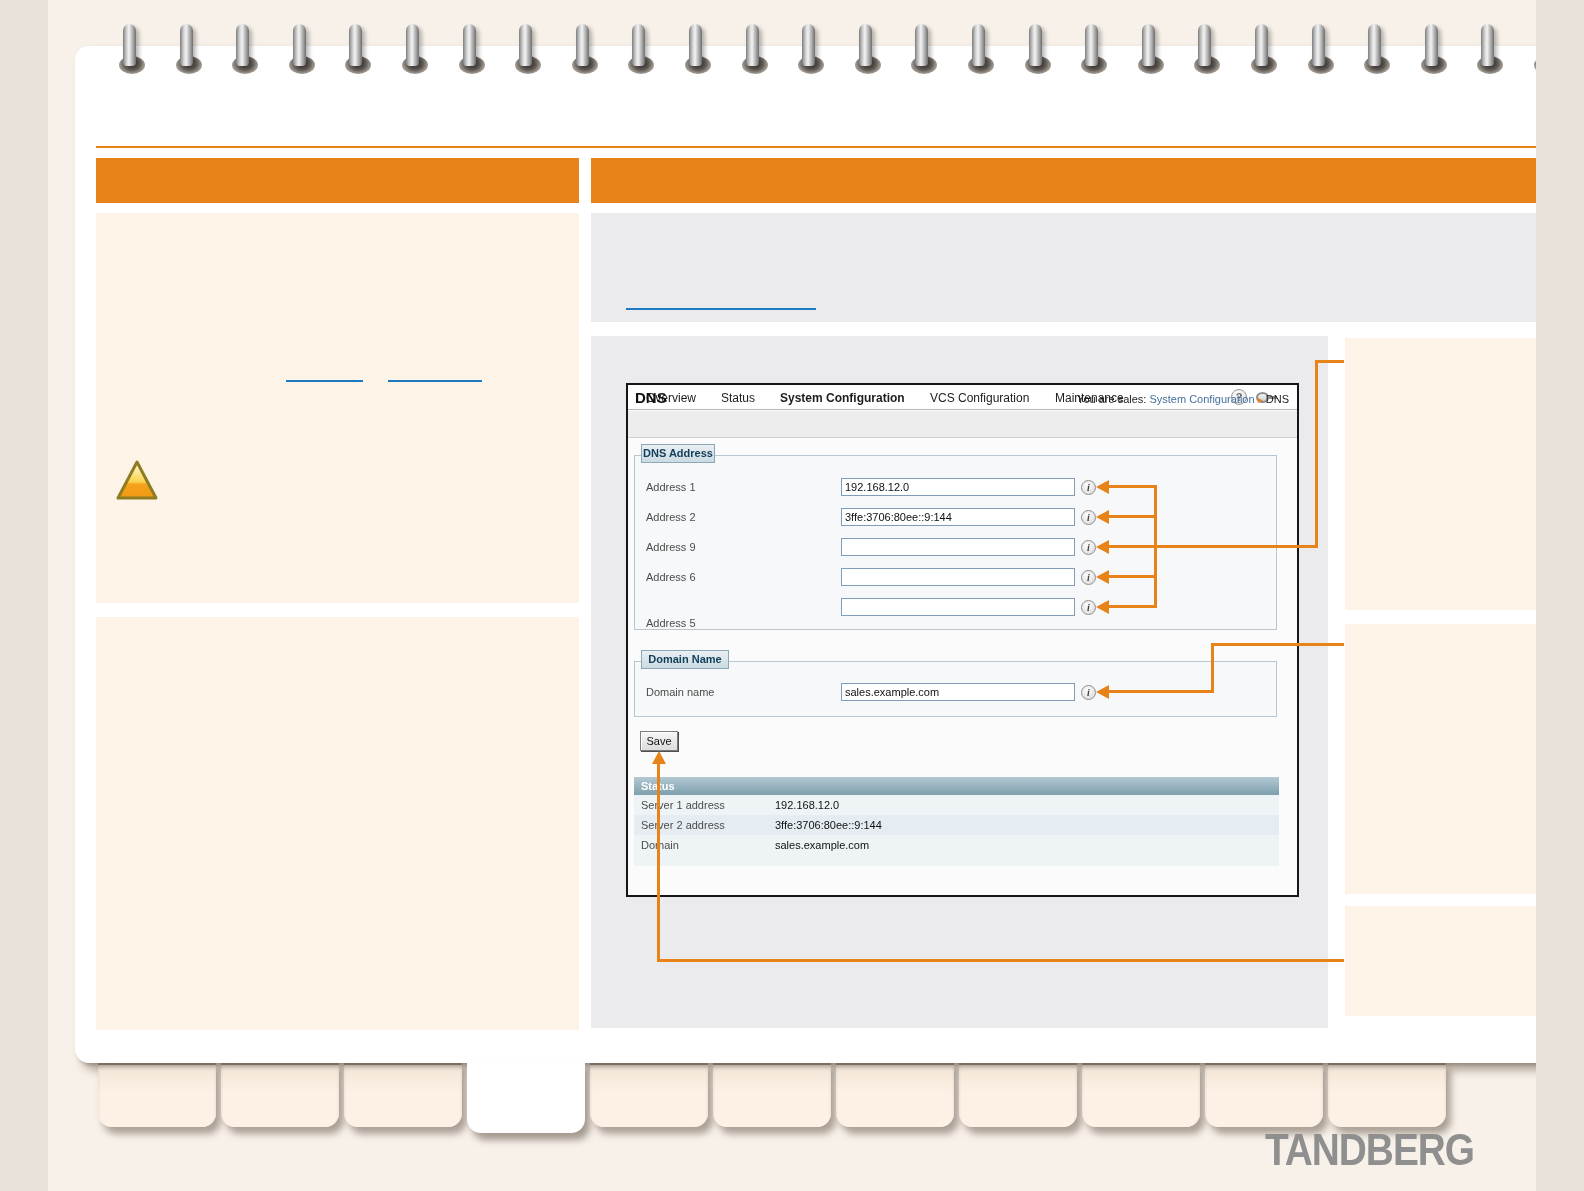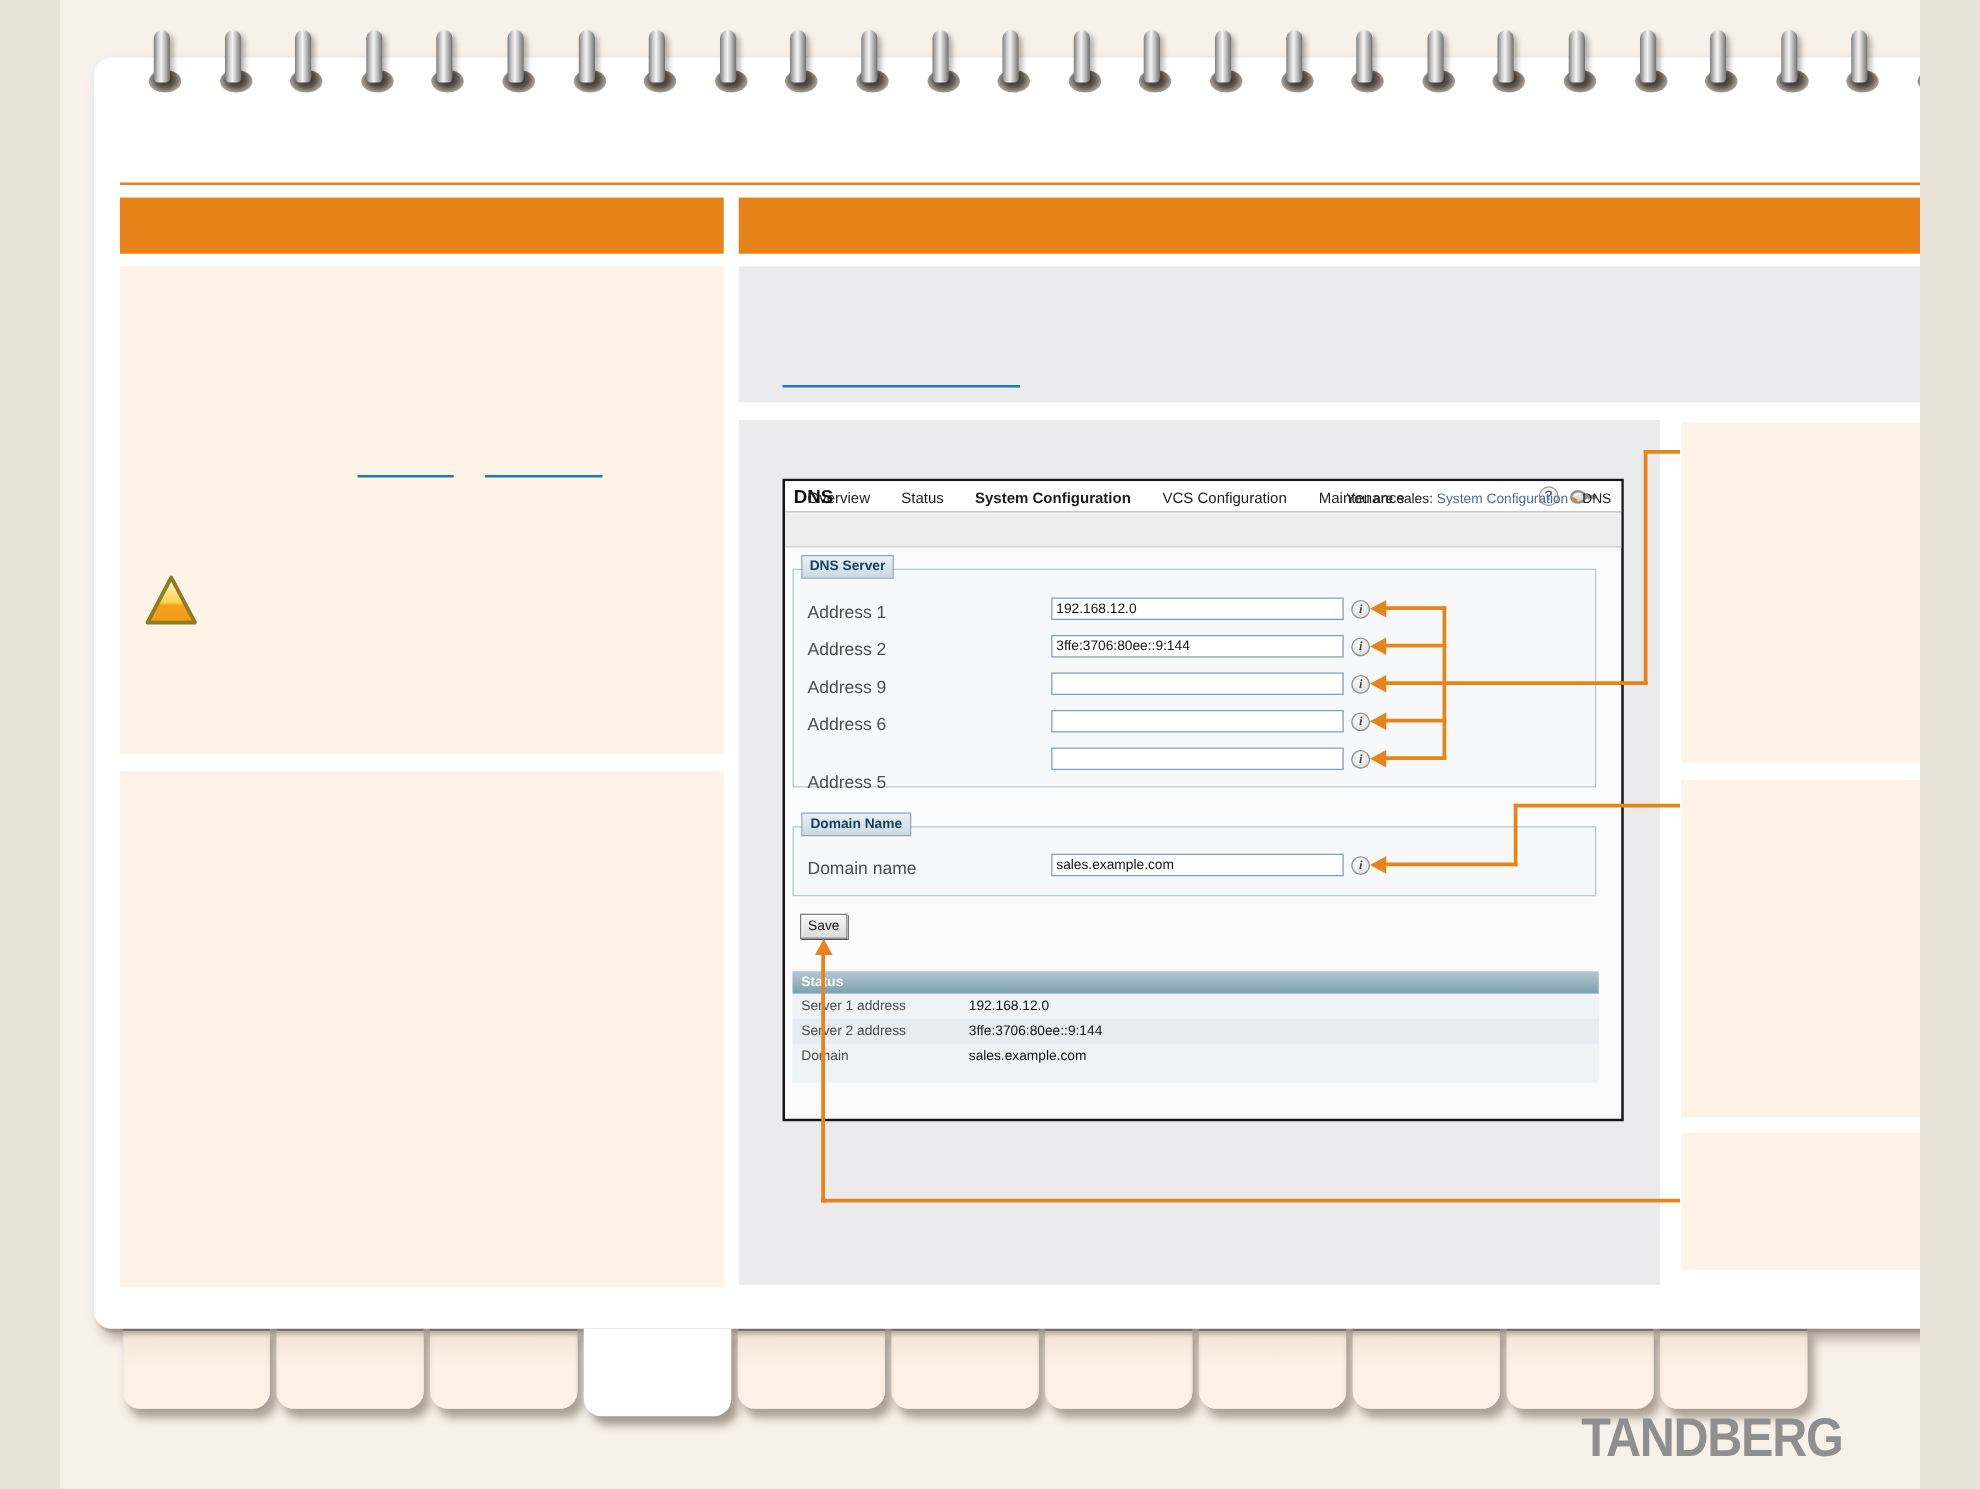--- a/index.html
+++ b/index.html
@@ -53,21 +53,21 @@
   .key-ic .shaft{position:absolute;left:12px;top:5px;width:9px;height:3px;background:#8f8f8f;}
   .titlebar{left:0;top:26px;width:669px;height:27px;background:#ededee;border-bottom:1px solid #d0d0d0;}
   .dns-title{left:7px;top:4px;font-size:15px;font-weight:bold;color:#111;}
   .crumb{right:8px;top:8px;font-size:11px;color:#222;white-space:nowrap;}
   .crumb .sec{color:#44709c;}
   .crumb .sep{color:#e8831a;font-size:10px;}
 
   .fset{border:1px solid #b5c7d0;background:#f6f8f9;}
   .legend{background:linear-gradient(#e9eff3,#ccdae2);border:1px solid #8ca7b5;color:#14405c;
       font-size:11px;font-weight:bold;text-align:center;line-height:17px;}
-  .flabel{font-size:14px;color:#4c4c4c;}
+  .flabel{font-size:11px;color:#4c4c4c;}
   .tinput{position:absolute;width:234px;height:18px;border:1px solid #7f9db9;background:#fff;
       font-size:11px;color:#111;padding:0 3px;}
   .iicon{width:15px;height:15px;border:1px solid #8f8f8f;border-radius:50%;
       background:radial-gradient(circle at 42% 35%,#ffffff,#d5d5d5);color:#444;
       font-size:10px;font-style:italic;font-family:"Liberation Serif",serif;font-weight:bold;
       text-align:center;line-height:13px;}
   .savebtn{left:12px;top:346px;width:38px;height:20px;background:linear-gradient(#f6f6f6,#dcdcdc);
       border:1px solid #7b7b7b;box-shadow:1px 1px 0 #4e4e4e,inset 1px 1px 0 #fff;
       font-size:11px;color:#111;text-align:center;line-height:18px;}
   .sheader{left:6px;top:392px;width:645px;height:18px;background:linear-gradient(#b3c9d3,#7d9fae);
@@ -252,21 +252,21 @@
     <div class="abs titlebar"></div>
     <span class="abs dns-title">DNS</span>
     <span class="abs crumb">
       <span>You are sales:</span>
       <span class="sec">System Configuration</span>
       <span class="sep">▸</span>
       <span>DNS</span>
     </span>
 
     <div class="abs fset" style="left:6px;top:70px;width:643px;height:175px;"></div>
-    <div class="abs legend" style="left:13px;top:59px;width:74px;height:19px;">DNS Server</div>
+    <div class="abs legend" style="left:13px;top:59px;width:74px;height:19px;">DNS Address</div>
 
     <span class="abs flabel" style="left:18px;top:96px;">Address 1</span>
     <input class="tinput" style="left: 213px; top: 93px;" value="192.168.12.0">
     <span class="abs iicon" style="left:453px;top:95px;">i</span>
 
     <span class="abs flabel" style="left:18px;top:126px;">Address 2</span>
     <input class="tinput" style="left: 213px; top: 123px;" value="3ffe:3706:80ee::9:144">
     <span class="abs iicon" style="left:453px;top:125px;">i</span>
 
     <span class="abs flabel" style="left:18px;top:156px;">Address 9</span>

